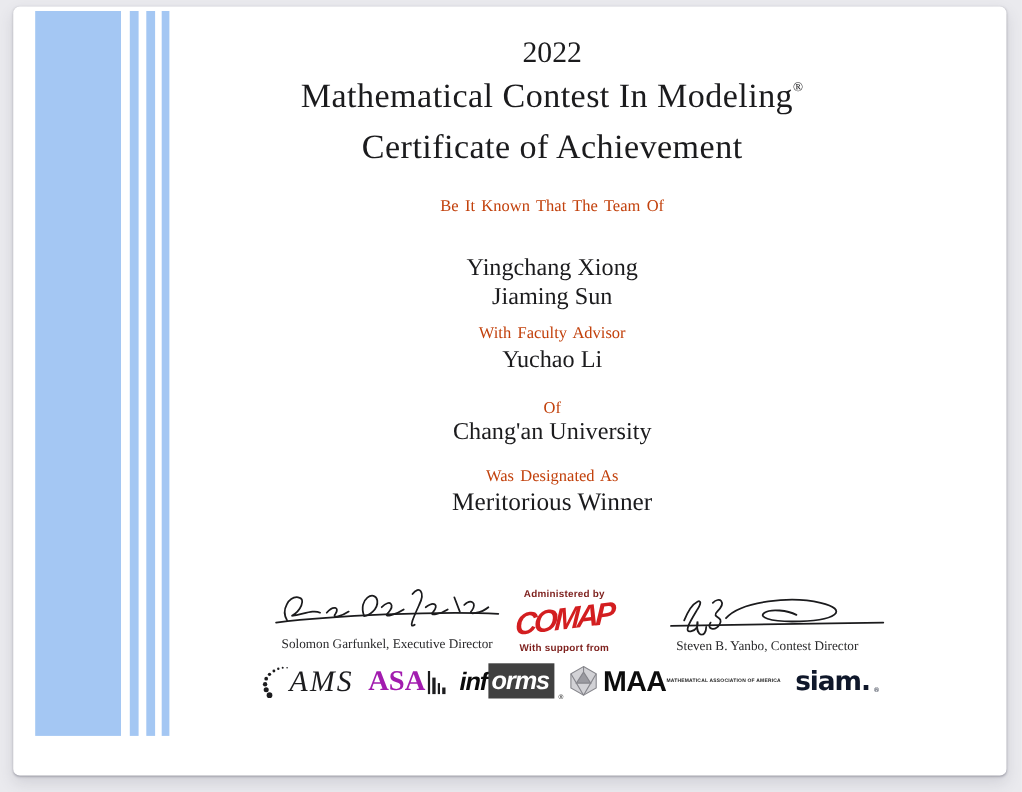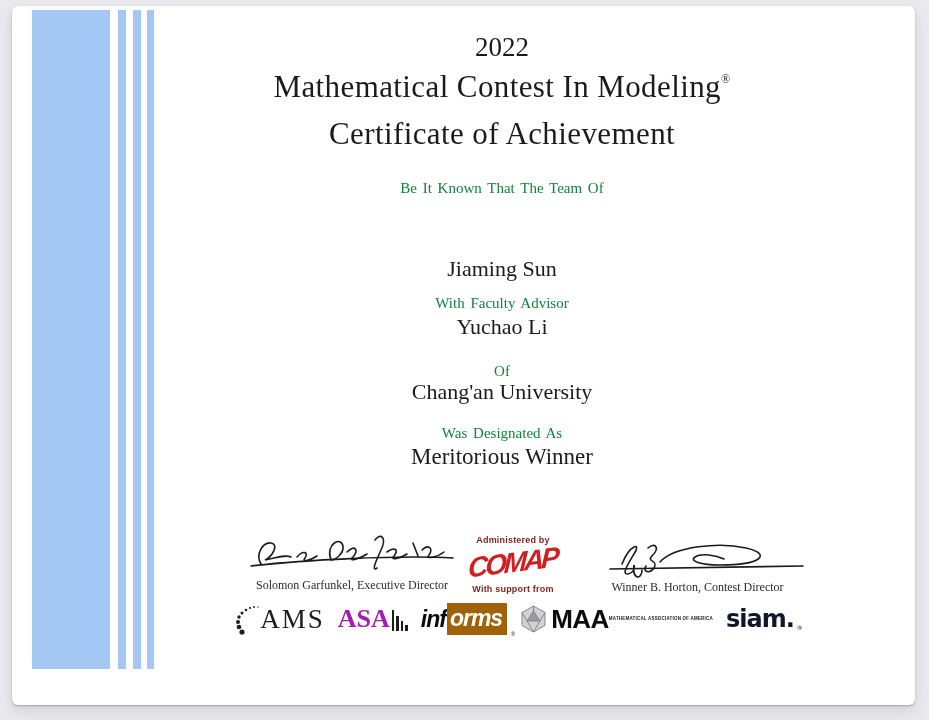--- a/index.html
+++ b/index.html
@@ -21,21 +21,21 @@
   .stripe.t2{left:121px;width:8px;}
   .stripe.t3{left:135px;width:7px;}
 
   
   .content{position:absolute;left:130px;top:0;width:720px;height:520px;}
   .content .line{position:absolute;left:0;right:0;text-align:center;line-height:1.12;white-space:nowrap;}
   .year{top:26px;font-size:27px;}
   .title{top:64px;font-size:31px;letter-spacing:.4px;}
   .title sup{font-size:12px;vertical-align:14px;}
   .subtitle{top:111px;font-size:31px;letter-spacing:.4px;}
-  .small-label{font-size:15px;word-spacing:2px;color:#15803d;}
+  .small-label{font-size:15px;word-spacing:2px;color:#c2410c;}
   .team-intro{top:174px;}
   .member-0{top:199px;font-size:22px;}
   .member-1{top:225px;font-size:22px;}
   .member-2{top:251px;font-size:22px;}
   .advisor-label{top:289px;}
   .advisor-name{top:309px;font-size:22px;}
   .of-label{top:357px;}
   .institution{top:374px;font-size:22px;}
   .designation-label{top:419px;}
   .designation{top:438px;font-size:23px;}
@@ -58,32 +58,32 @@
   }
   .support-label{font-family:"Liberation Sans",sans-serif;font-size:9px;font-weight:bold;color:#7d1f1c;margin-top:5px;letter-spacing:.2px;}
 
   
   .logos-row{
     position:absolute;left:146px;top:590px;width:712px;height:46px;
     display:flex;justify-content:center;align-items:center;gap:13px;
     font-family:"Liberation Sans",sans-serif;color:#111;
   }
   .logo{display:flex;align-items:center;}
-  .ams-text{font-family:"Liberation Serif",serif;font-size:27px;letter-spacing:2px;color:#1c1c1e;}
+  .ams-text{font-family:"Liberation Serif",serif;font-size:27px;letter-spacing:2px;color:#1c1c1e;font-style:italic;}
   .asa{align-items:flex-end;}
   .asa-text{font-family:"Liberation Serif",serif;font-size:26px;font-weight:bold;letter-spacing:0px;color:#a21caf;}
   .asa-bars{display:flex;align-items:flex-end;gap:2px;margin-left:2px;margin-bottom:3px;}
   .asa-bars i{display:block;width:2.5px;background:#1c1c1e;}
   .asa-bars i:nth-child(1){height:21px;}
   .asa-bars i:nth-child(2){height:15px;}
   .asa-bars i:nth-child(3){height:10px;}
   .asa-bars i:nth-child(4){height:6px;}
   .informs{position:relative;font-style:italic;font-weight:bold;font-size:23px;letter-spacing:-1px;}
   .informs .inf{color:#0a0a0a;}
-  .informs .orms{background:#a16207;color:#fff;padding:2px 5px 3px 3px;margin-left:1px;}
+  .informs .orms{background:#404040;color:#fff;padding:2px 5px 3px 3px;margin-left:1px;}
   .informs .reg{position:absolute;right:-7px;bottom:-2px;font-size:6px;font-style:normal;font-weight:normal;}
   .maa{gap:4px;}
   .maa-col{display:flex;flex-direction:row;align-items:center;line-height:1;}
   .maa-text{font-size:26px;font-weight:bold;letter-spacing:-.5px;color:#0c0c0c;}
   .maa-sub{font-size:4.5px;font-weight:bold;color:#222;letter-spacing:.2px;margin-top:1px;white-space:nowrap;}
   .siam{position:relative;font-family:"DejaVu Sans",sans-serif;font-weight:bold;font-size:24px;letter-spacing:-1px;color:#0f172a;}
   .siam .reg{position:absolute;right:-8px;bottom:2px;font-size:6px;font-weight:normal;}
 </style>
 </head>
 <body>
@@ -94,20 +94,21 @@
   <div class="stripe t1"></div>
   <div class="stripe t2"></div>
   <div class="stripe t3"></div>
 
   <div class="content">
     <div class="line year">2022</div>
     <div class="line title"><span>Mathematical Contest In Modeling</span><sup>®</sup></div>
     <div class="line subtitle">Certificate of Achievement</div>
 
     <div class="line small-label team-intro">Be It Known That The Team Of</div>
+    <div class="line member-1">Yingchang Xiong</div>
     <div class="line member-2">Jiaming Sun</div>
 
     <div class="line small-label advisor-label">With Faculty Advisor</div>
     <div class="line advisor-name">Yuchao Li</div>
 
     <div class="line small-label of-label">Of</div>
     <div class="line institution">Chang'an University</div>
 
     <div class="line small-label designation-label">Was Designated As</div>
     <div class="line designation">Meritorious Winner</div>
@@ -138,21 +139,21 @@
 
   <div class="sig sig-right">
     <svg width="215" height="44" viewBox="0 0 215 44">
       <g fill="none" stroke="#1b1b1d" stroke-width="1.6" stroke-linecap="round">
         <path d="M20,35 L213,32"></path>
         <path d="M32,30 C40,10 52,8 44,20 C38,30 31,41 38,40 C43,39 45,35 44,31 C42,46 52,46 52,36"></path>
         <path d="M58,14 C64,8 71,13 62,22 C56,28 69,26 64,34 C60,40 52,38 56,32"></path>
         <path d="M70,28 C84,12 130,8 156,14 C182,20 172,31 130,31 C110,31 99,27 105,23 C111,19 126,21 134,25"></path>
       </g>
     </svg>
-    <div class="sig-label">Winner B. Horton, Contest Director</div>
+    <div class="sig-label">Steven B. Yanbo, Contest Director</div>
   </div>
 
   <div class="logos-row">
 
     <div class="logo ams">
       <svg width="26" height="32" viewBox="0 0 26 32">
         <g fill="#1c1c1e">
           <circle cx="8" cy="29" r="2.6"></circle>
           <circle cx="5" cy="24" r="2.3"></circle>
           <circle cx="4" cy="19" r="2.0"></circle>

